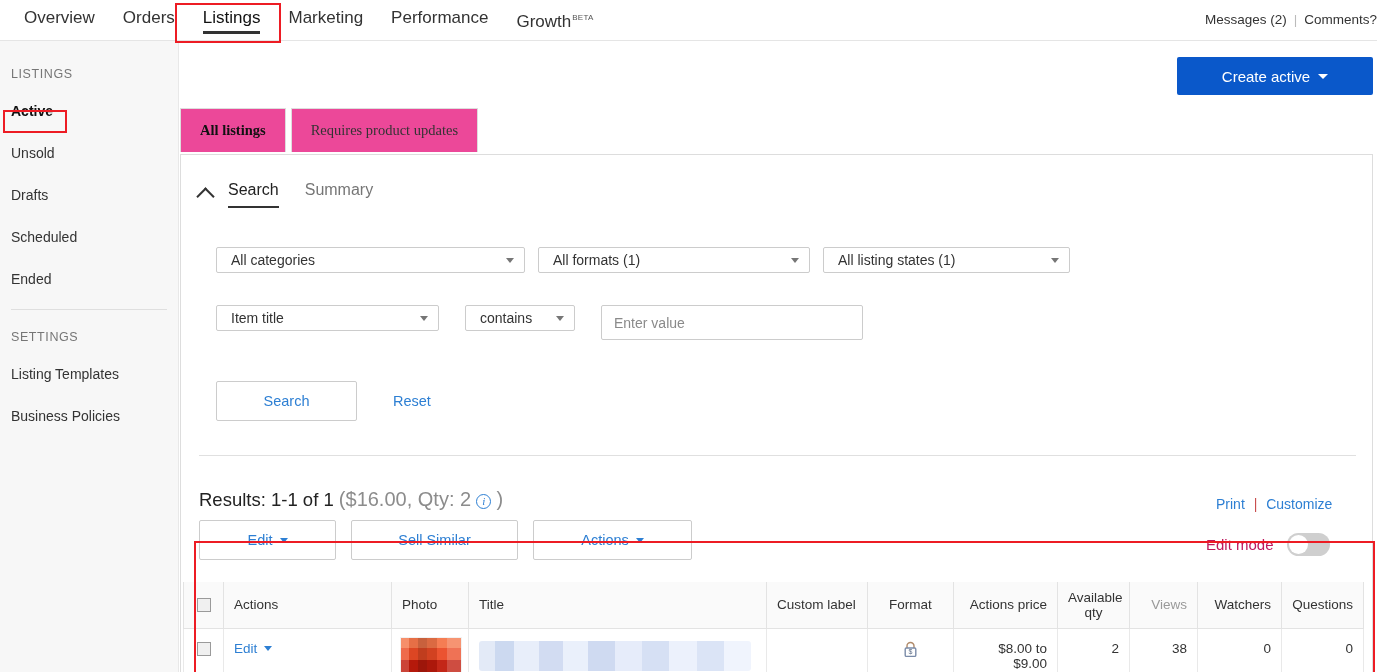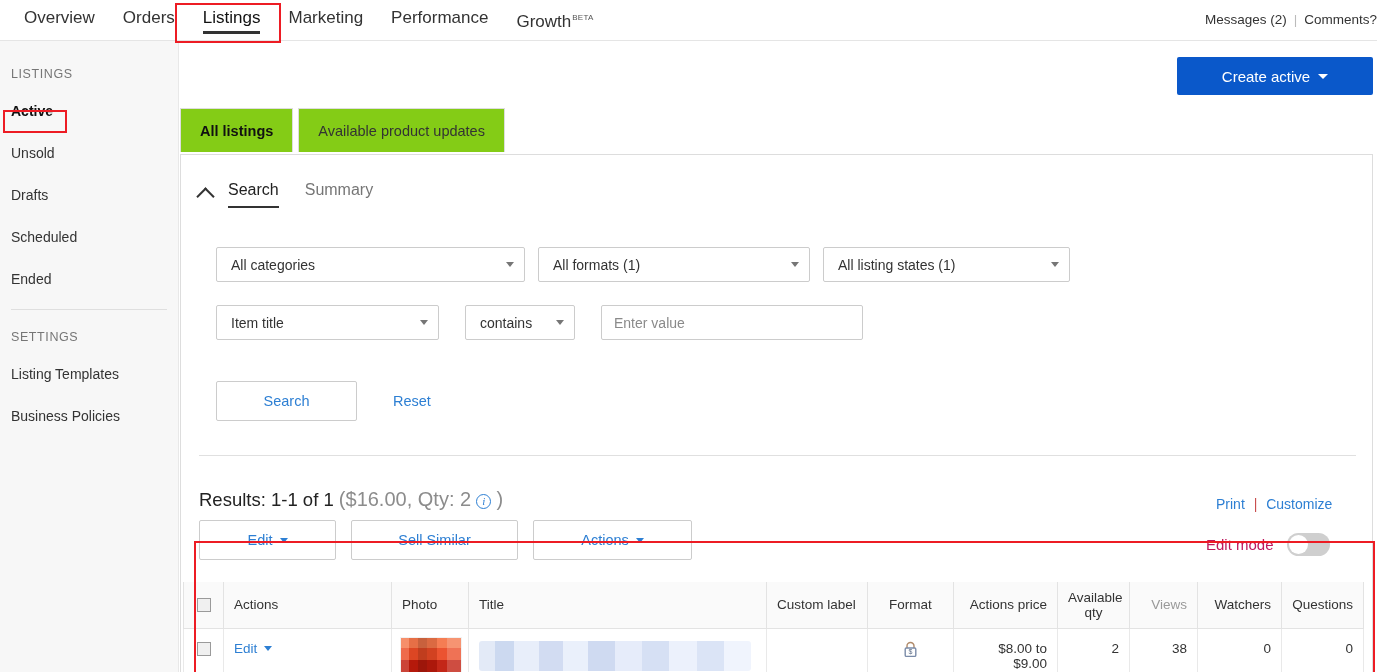--- a/index.html
+++ b/index.html
@@ -96,23 +96,23 @@
   }
   .caret-down-grey {
     width: 0; height: 0; border-left: 4.5px solid transparent;
     border-right: 4.5px solid transparent; border-top: 5px solid #767676;
     display: inline-block;
   }
 
   
   .tabs { position: absolute; top: 66px; left: 1px; display: flex; align-items: flex-end; }
   .tab {
-    background: #84cc16; border: 1px solid #ddd; border-bottom: none;
+    background: #ec4899; border: 1px solid #ddd; border-bottom: none;
     height: 44px; display: flex; align-items: center; padding: 0 19px;
-    font-size: 14.5px; color: #333; cursor: pointer; position: relative; top: 1px;
+    font-size: 14.5px; color: #333; cursor: pointer; position: relative; top: 1px; font-family: Liberation Serif, serif;
   }
   .tab.active { font-weight: bold; color: #111; z-index: 3; }
   .tab + .tab { margin-left: 5px; }
 
   
   .panel {
     position: absolute; top: 113px; left: 1px; width: 1193px; height: 560px;
     border: 1px solid #ddd; background: #fff;
   }
 
@@ -127,21 +127,21 @@
   }
   .sec-tab.active { color: #222; }
   .sec-tab.active::after {
     content: ""; position: absolute; left: 0; right: 0; bottom: 0;
     height: 2px; background: #333;
   }
 
   .filter-row { position: absolute; display: flex; }
   .sel {
     border: 1px solid #ccc; border-radius: 2px; background: #fff;
-    height: 35px; display: flex; align-items: center;
+    height: 26px; display: flex; align-items: center;
     padding: 0 10px 0 14px; font-size: 14px; color: #333;
     cursor: pointer; position: relative; justify-content: flex-end;
   }
   .sel .lbl { flex: 1; white-space: nowrap; }
   .txtin {
     border: 1px solid #ccc; border-radius: 2px; background: #fff;
     height: 35px; width: 262px; font-size: 14px; color: #333;
     padding: 0 12px; font-family: inherit; outline: none;
   }
   .txtin::placeholder { color: #8a8a8a; }
@@ -299,21 +299,21 @@
     <button class="create-btn">
       <span>Create active</span>
       <span class="caret-down-white"></span>
     </button>
 
     <div class="tabs">
       <div class="tab active">
         <span>All listings</span>
       </div>
       <div class="tab">
-        <span>Available product updates</span>
+        <span>Requires product updates</span>
       </div>
     </div>
 
     <div class="panel">
 
       <div class="sec-tabs">
         <div class="chev-up"></div>
         <div class="sec-tab active">
           <span>Search</span>
         </div>

